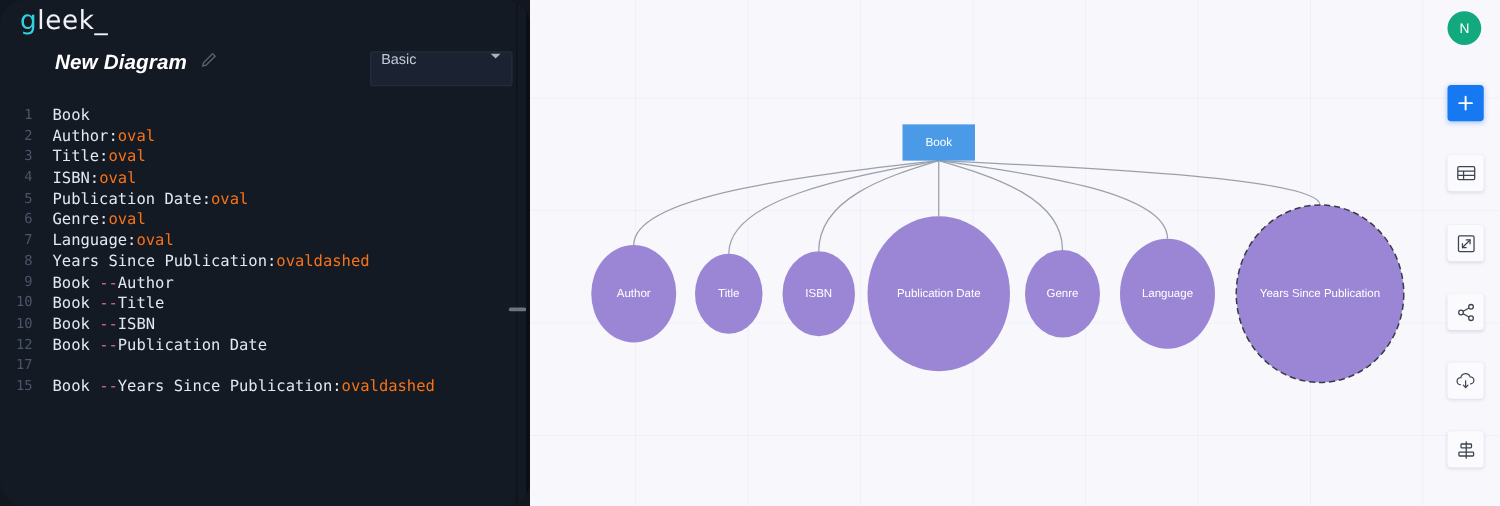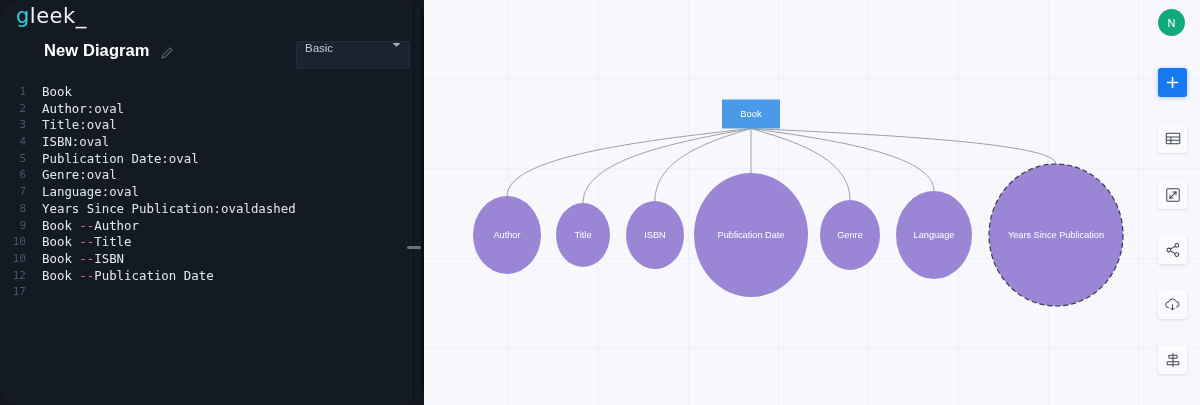--- a/index.html
+++ b/index.html
@@ -25,21 +25,21 @@
     position: absolute; left: 16px; top: 4px;
     font-size: 21px; letter-spacing: .5px;
     font-family: "DejaVu Sans", sans-serif;
     font-weight: 400;
   }
   .logo .g { color: #2fd3e0; }
   .logo .rest { color: #eef2f7; }
 
   .title-row {
     position: absolute; left: 44px; top: 41px;
-    display: flex; align-items: flex-end; gap: 10px;
+    display: flex; align-items: flex-start; gap: 10px; font-style: italic;
   }
   .diagram-title {
     color: #ffffff; font-size: 16.5px; font-weight: bold;
     letter-spacing: .1px;
   }
   .pencil-icon { width: 14px; height: 14px; display: block; opacity: .55; }
 
   .type-select {
     position: absolute; left: 296px; top: 41px;
     width: 114px; height: 28px;
@@ -62,21 +62,21 @@
     line-height: 16.7px;
   }
   .code-line { display: flex; height: 16.7px; white-space: pre; }
   .ln {
     width: 28px; text-align: right;
     color: #4a5568; flex: 0 0 28px;
     font-size: 11px; line-height: 16.7px;
     padding-right: 2px;
   }
   .code-txt { padding-left: 14px; color: #e2e8f0; }
-  .tok-type { color: #e5e5e5; }
+  .tok-type { color: #f97316; }
   .tok-arrow { color: #e06c8a; }
 
   .gutter-line {
     position: absolute; left: 413px; top: 0;
     width: 1px; height: 405px; background: #0c1018;
   }
   .resize-handle {
     position: absolute; left: 407px; top: 246px;
     width: 14px; height: 3px; background: #6b7280;
     border-radius: 2px; cursor: col-resize;
@@ -174,20 +174,21 @@
         <div class="code-line"><span class="ln">4</span><span class="code-txt"><span>ISBN:</span><span class="tok-type">oval</span></span></div>
         <div class="code-line"><span class="ln">5</span><span class="code-txt"><span>Publication Date:</span><span class="tok-type">oval</span></span></div>
         <div class="code-line"><span class="ln">6</span><span class="code-txt"><span>Genre:</span><span class="tok-type">oval</span></span></div>
         <div class="code-line"><span class="ln">7</span><span class="code-txt"><span>Language:</span><span class="tok-type">oval</span></span></div>
         <div class="code-line"><span class="ln">8</span><span class="code-txt"><span>Years Since Publication:</span><span class="tok-type">ovaldashed</span></span></div>
         <div class="code-line"><span class="ln">9</span><span class="code-txt"><span>Book </span><span class="tok-arrow">--</span><span>Author</span></span></div>
         <div class="code-line"><span class="ln">10</span><span class="code-txt"><span>Book </span><span class="tok-arrow">--</span><span>Title</span></span></div>
         <div class="code-line"><span class="ln">10</span><span class="code-txt"><span>Book </span><span class="tok-arrow">--</span><span>ISBN</span></span></div>
         <div class="code-line"><span class="ln">12</span><span class="code-txt"><span>Book </span><span class="tok-arrow">--</span><span>Publication Date</span></span></div>
         <div class="code-line"><span class="ln">17</span></div>
+        <div class="code-line"><span class="ln">15</span><span class="code-txt"><span>Book </span><span class="tok-arrow">--</span><span>Years Since Publication:</span><span class="tok-type">ovaldashed</span></span></div>
       </div>
 
     <div class="gutter-line"></div>
     <div class="resize-handle"></div>
     <div class="panel-edge"></div>
   </div>
 
   <div class="canvas">
     <svg class="diagram-svg" id="diagram-svg" viewBox="424 0 776 405" preserveAspectRatio="none">
         <g>

